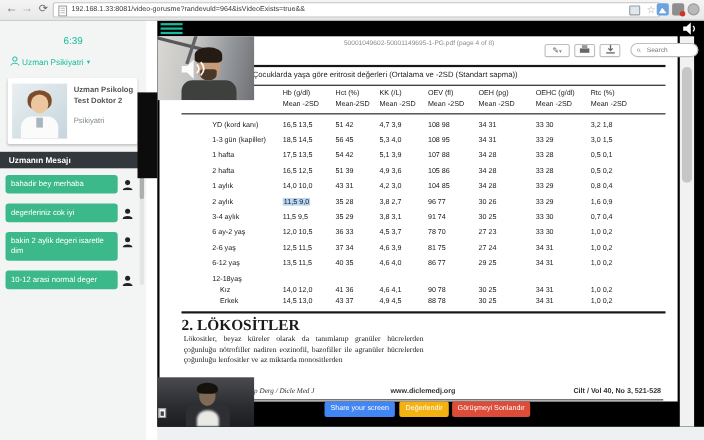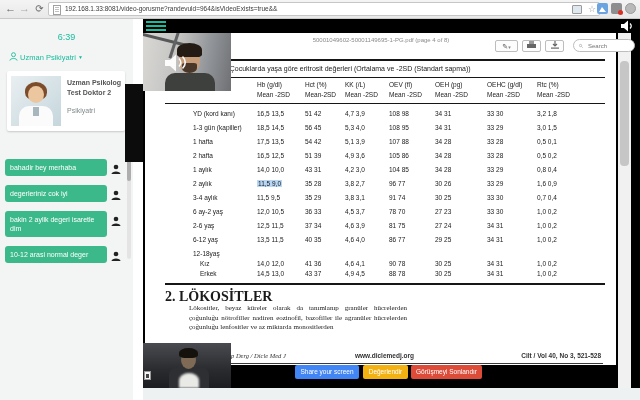--- a/index.html
+++ b/index.html
@@ -87,21 +87,21 @@
   .thead .t-row{height:10px;line-height:10px;}
   .t-row>div:first-child{padding-left:28px;}
   .t-row.indent>div:first-child{padding-left:35px;}
   .t-row.small{height:10px;line-height:10px;}
   .t-row.group{height:10px;line-height:10px;margin-top:2px;}
   .tbody{border-top:1px solid #161616;border-bottom:2px solid #161616;padding:3px 0 4px;}
   .hl{background:var(--highlight);padding:0 1px;}
 
   
   .loko-h{left:20px;top:256px;font-family:"Liberation Serif",serif;font-weight:bold;font-size:14px;}
-  .col{top:271px;font-family:"Liberation Serif",serif;font-size:7px;line-height:9.6px;text-align:justify;color:#222;margin-left:22px;}
+  .col{top:271px;font-family:"Liberation Serif",serif;font-size:7px;line-height:9.6px;text-align:justify;color:#222;}
   .col1{left:22px;width:218px;}
   .col2{left:250px;width:212px;}
   .foot{top:319px;font-size:6.5px;color:#333;white-space:nowrap;}
   .foot-l{left:86px;font-family:"Liberation Serif",serif;font-style:italic;}
   .foot-c{left:210px;font-weight:bold;}
   .foot-r{left:330px;width:126px;text-align:right;font-weight:bold;}
   .foot-rule{left:20px;top:330px;width:438px;height:1px;background:#3a3a3a;}
 
   
   .video{overflow:hidden;z-index:20;}
@@ -174,20 +174,21 @@
         <div class="abs doc-face"></div>
         <div class="abs doc-coat"></div>
         <div class="abs doc-shirt"></div>
       </div>
       <div class="abs card-name">
         <div>Uzman Psikolog</div>
         <div>Test Doktor 2</div>
       </div>
       <div class="abs card-spec">Psikiyatri</div>
     </div>
+    <div class="abs msg-hdr">Uzmanın Mesajı</div>
     <div class="abs msg-list">
         <div class="msg-row">
           <div class="bubble">bahadir bey merhaba</div>
           <div class="msg-icon"><svg width="10" height="10" viewBox="0 0 10 10">
               <circle cx="5" cy="3" r="2.3" fill="#222"></circle>
               <path d="M0.5 10c0-3.5 9-3.5 9 0z" fill="#222"></path>
             </svg></div>
         </div>
         <div class="msg-row">
           <div class="bubble">degerleriniz cok iyi</div>

